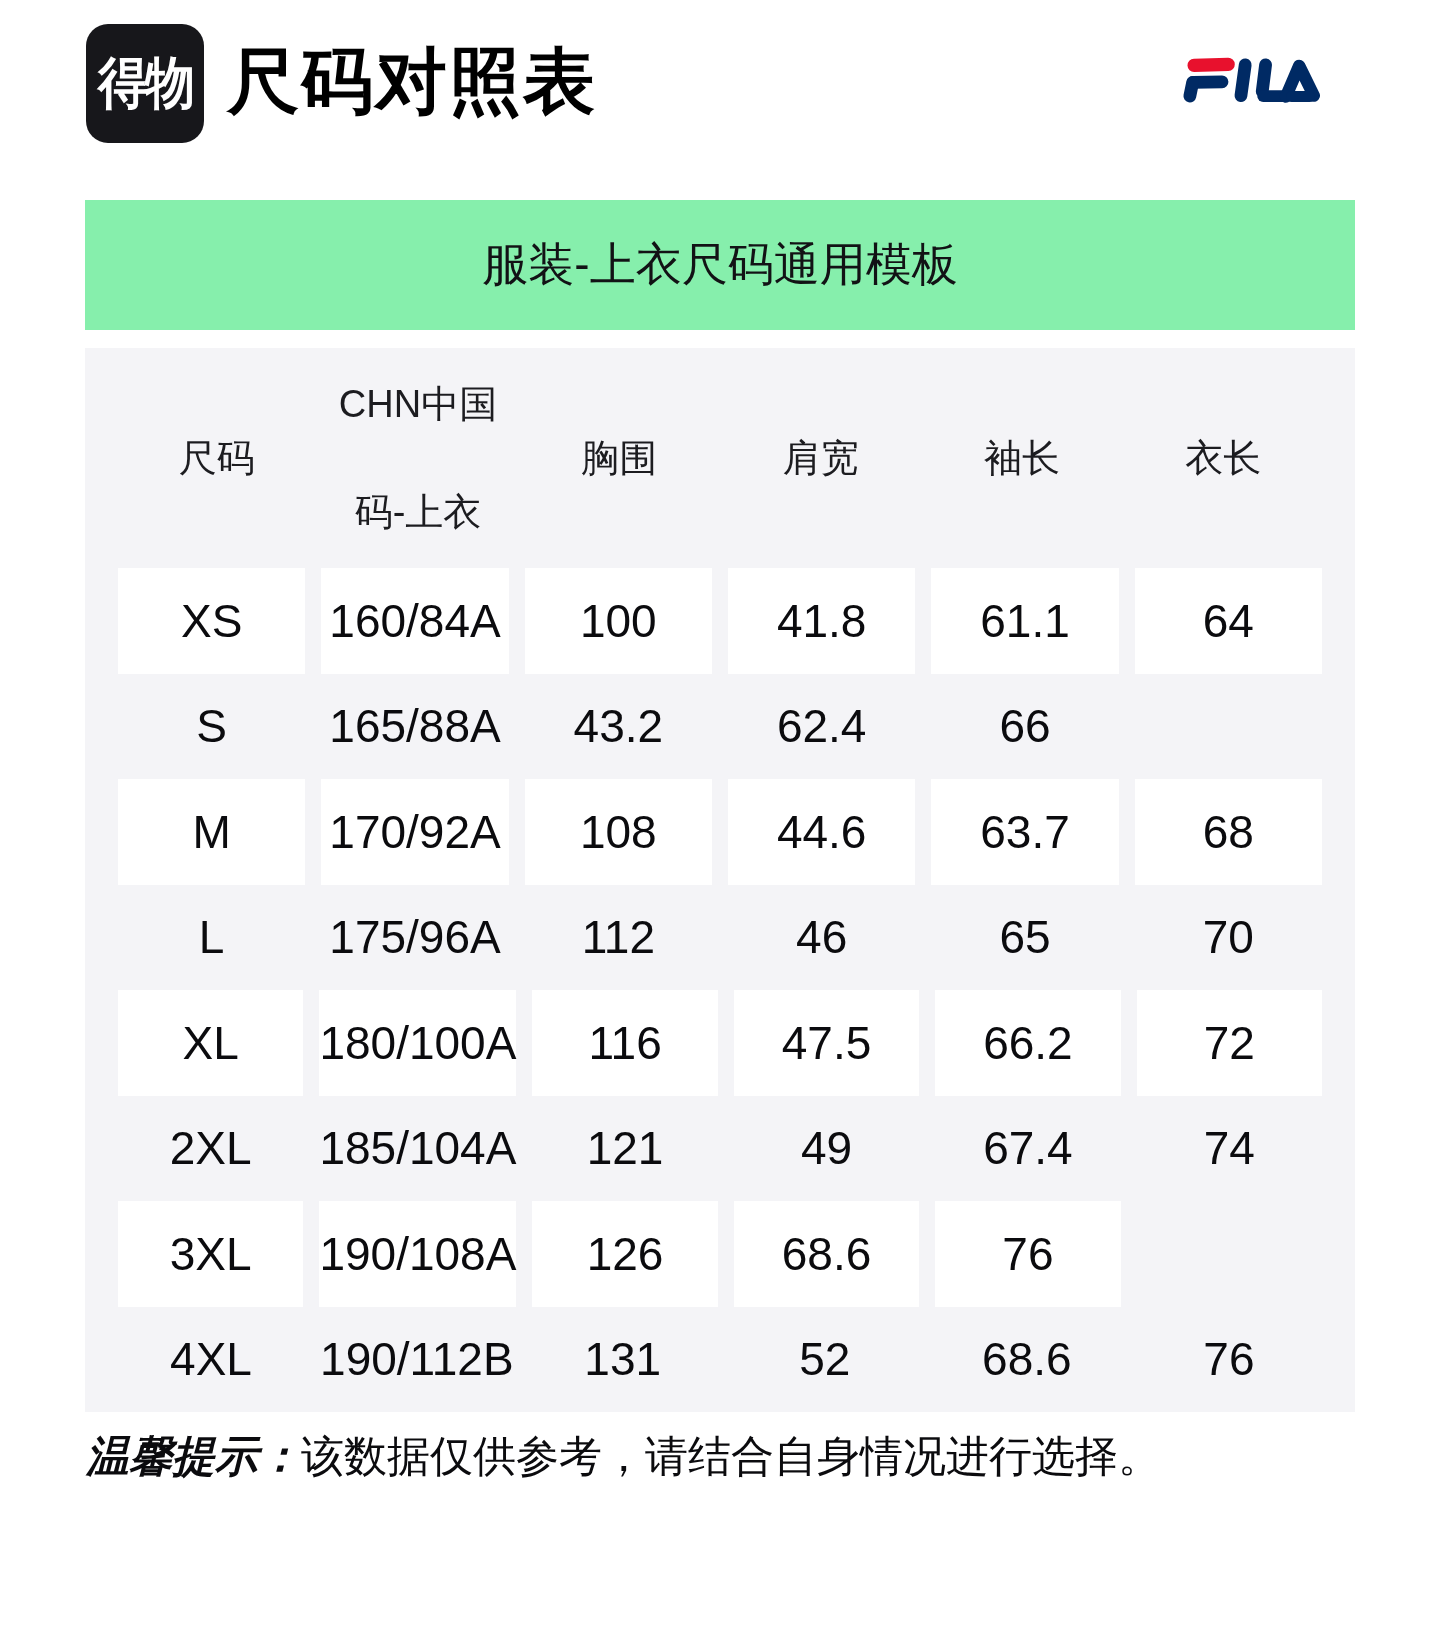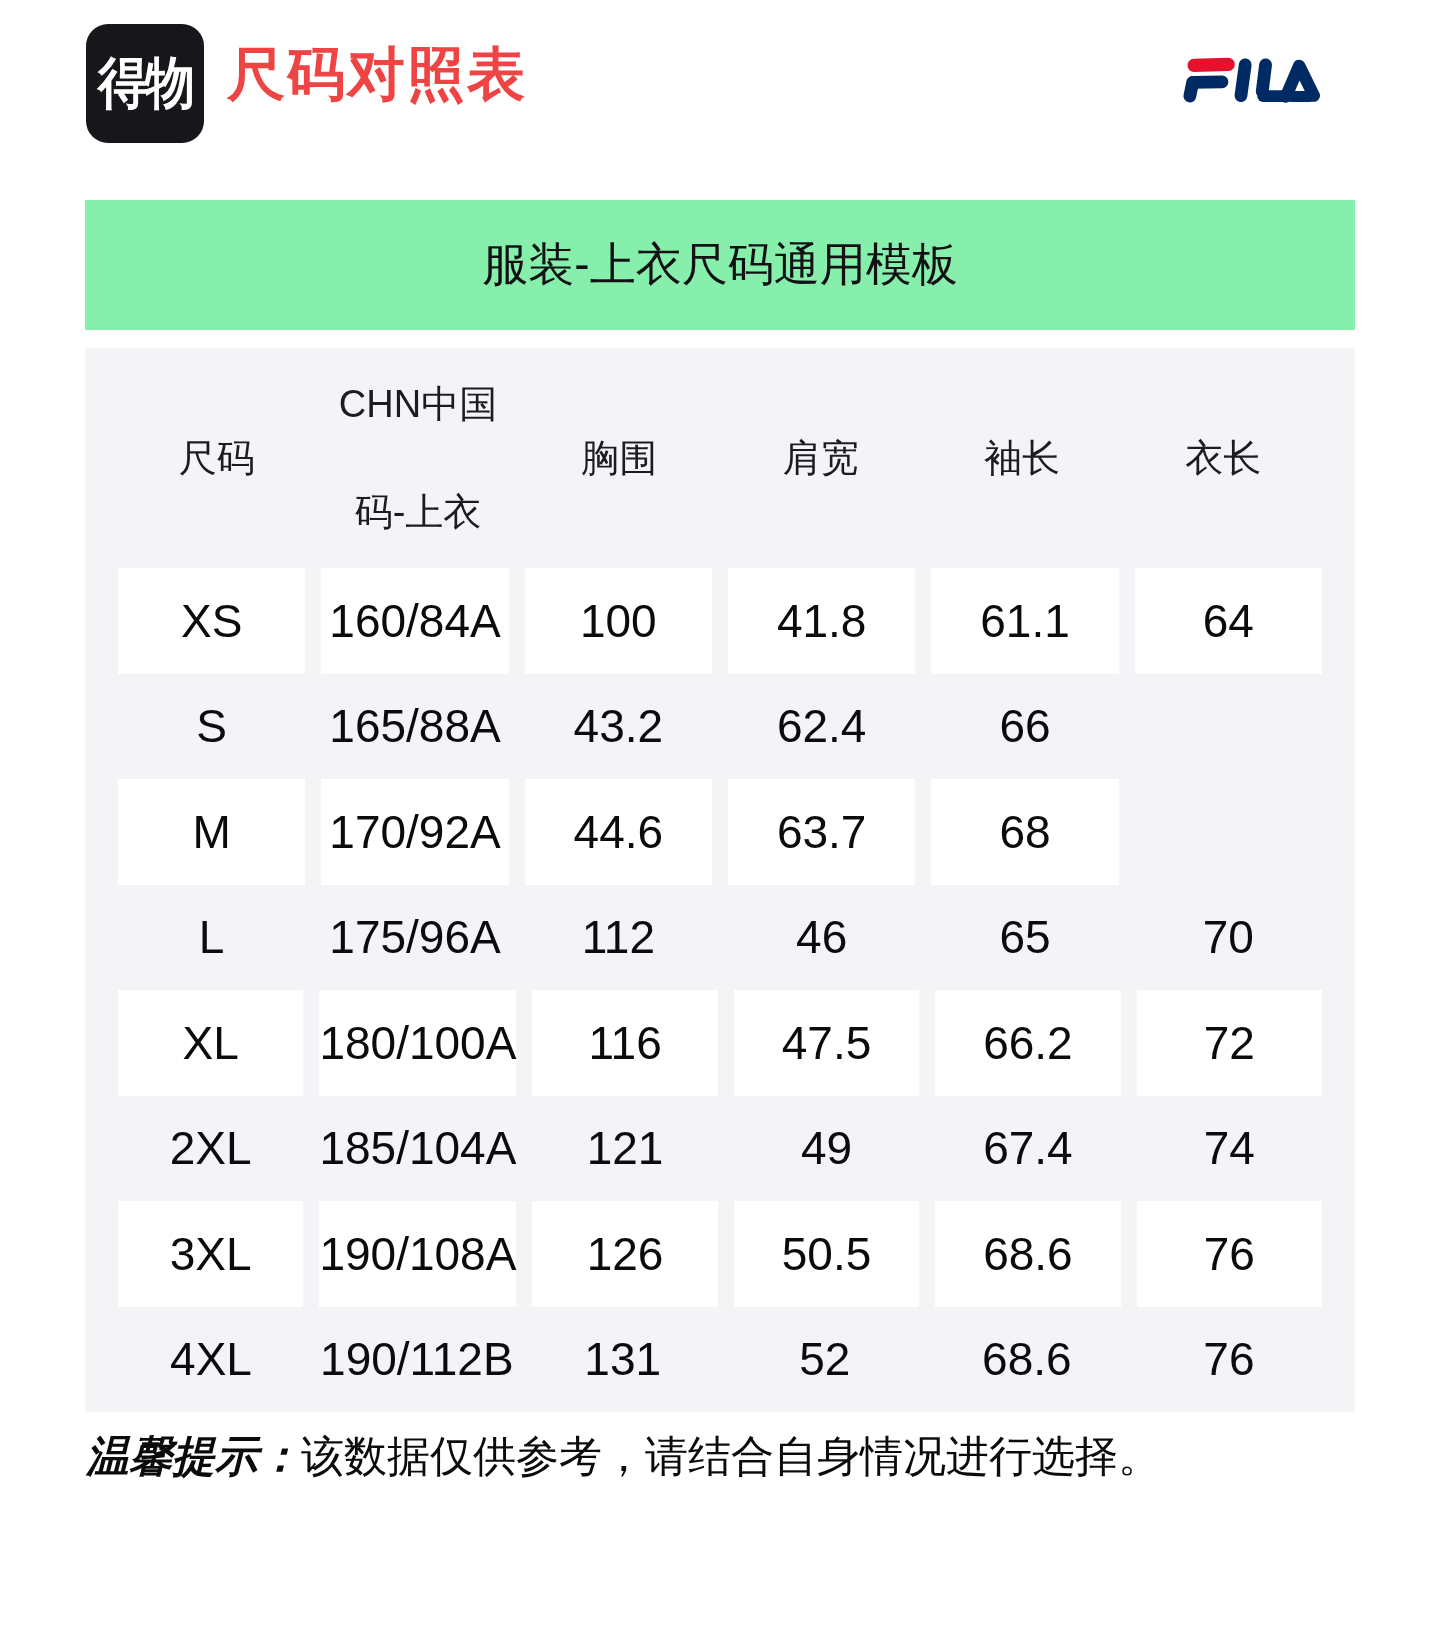--- a/index.html
+++ b/index.html
@@ -26,24 +26,24 @@
   .dewu-logo-text {
     color: #ffffff;
     font-size: 50px;
     font-weight: 800;
     letter-spacing: -3px;
     transform: scaleY(1.12);
   }
   .page-title {
     position: absolute;
     left: 227px; top: 42px;
-    font-size: 58px;
+    font-size: 72px;
     font-weight: 600;
     letter-spacing: 2px;
-    color: #ef4444;
+    color: #000000;
     line-height: 1.1;
   }
   .fila-logo {
     position: absolute;
     left: 1178px; top: 54px;
     width: 142px; height: 52px;
   }
 
   
   .banner {
@@ -164,20 +164,21 @@
       <div class="cell">S</div>
       <div class="cell">165/88A</div>
       <div class="cell">43.2</div>
       <div class="cell">62.4</div>
       <div class="cell">66</div>
     </div>
 
     <div class="trow alt">
       <div class="cell">M</div>
       <div class="cell">170/92A</div>
+      <div class="cell">108</div>
       <div class="cell">44.6</div>
       <div class="cell">63.7</div>
       <div class="cell">68</div>
     </div>
 
     <div class="trow">
       <div class="cell">L</div>
       <div class="cell">175/96A</div>
       <div class="cell">112</div>
       <div class="cell">46</div>
@@ -200,21 +201,20 @@
       <div class="cell">121</div>
       <div class="cell">49</div>
       <div class="cell">67.4</div>
       <div class="cell">74</div>
     </div>
 
     <div class="trow alt">
       <div class="cell">3XL</div>
       <div class="cell">190/108A</div>
       <div class="cell">126</div>
-      <div class="cell">50.5</div>
       <div class="cell">68.6</div>
       <div class="cell">76</div>
     </div>
 
     <div class="trow">
       <div class="cell">4XL</div>
       <div class="cell">190/112B</div>
       <div class="cell">131</div>
       <div class="cell">52</div>
       <div class="cell">68.6</div>

